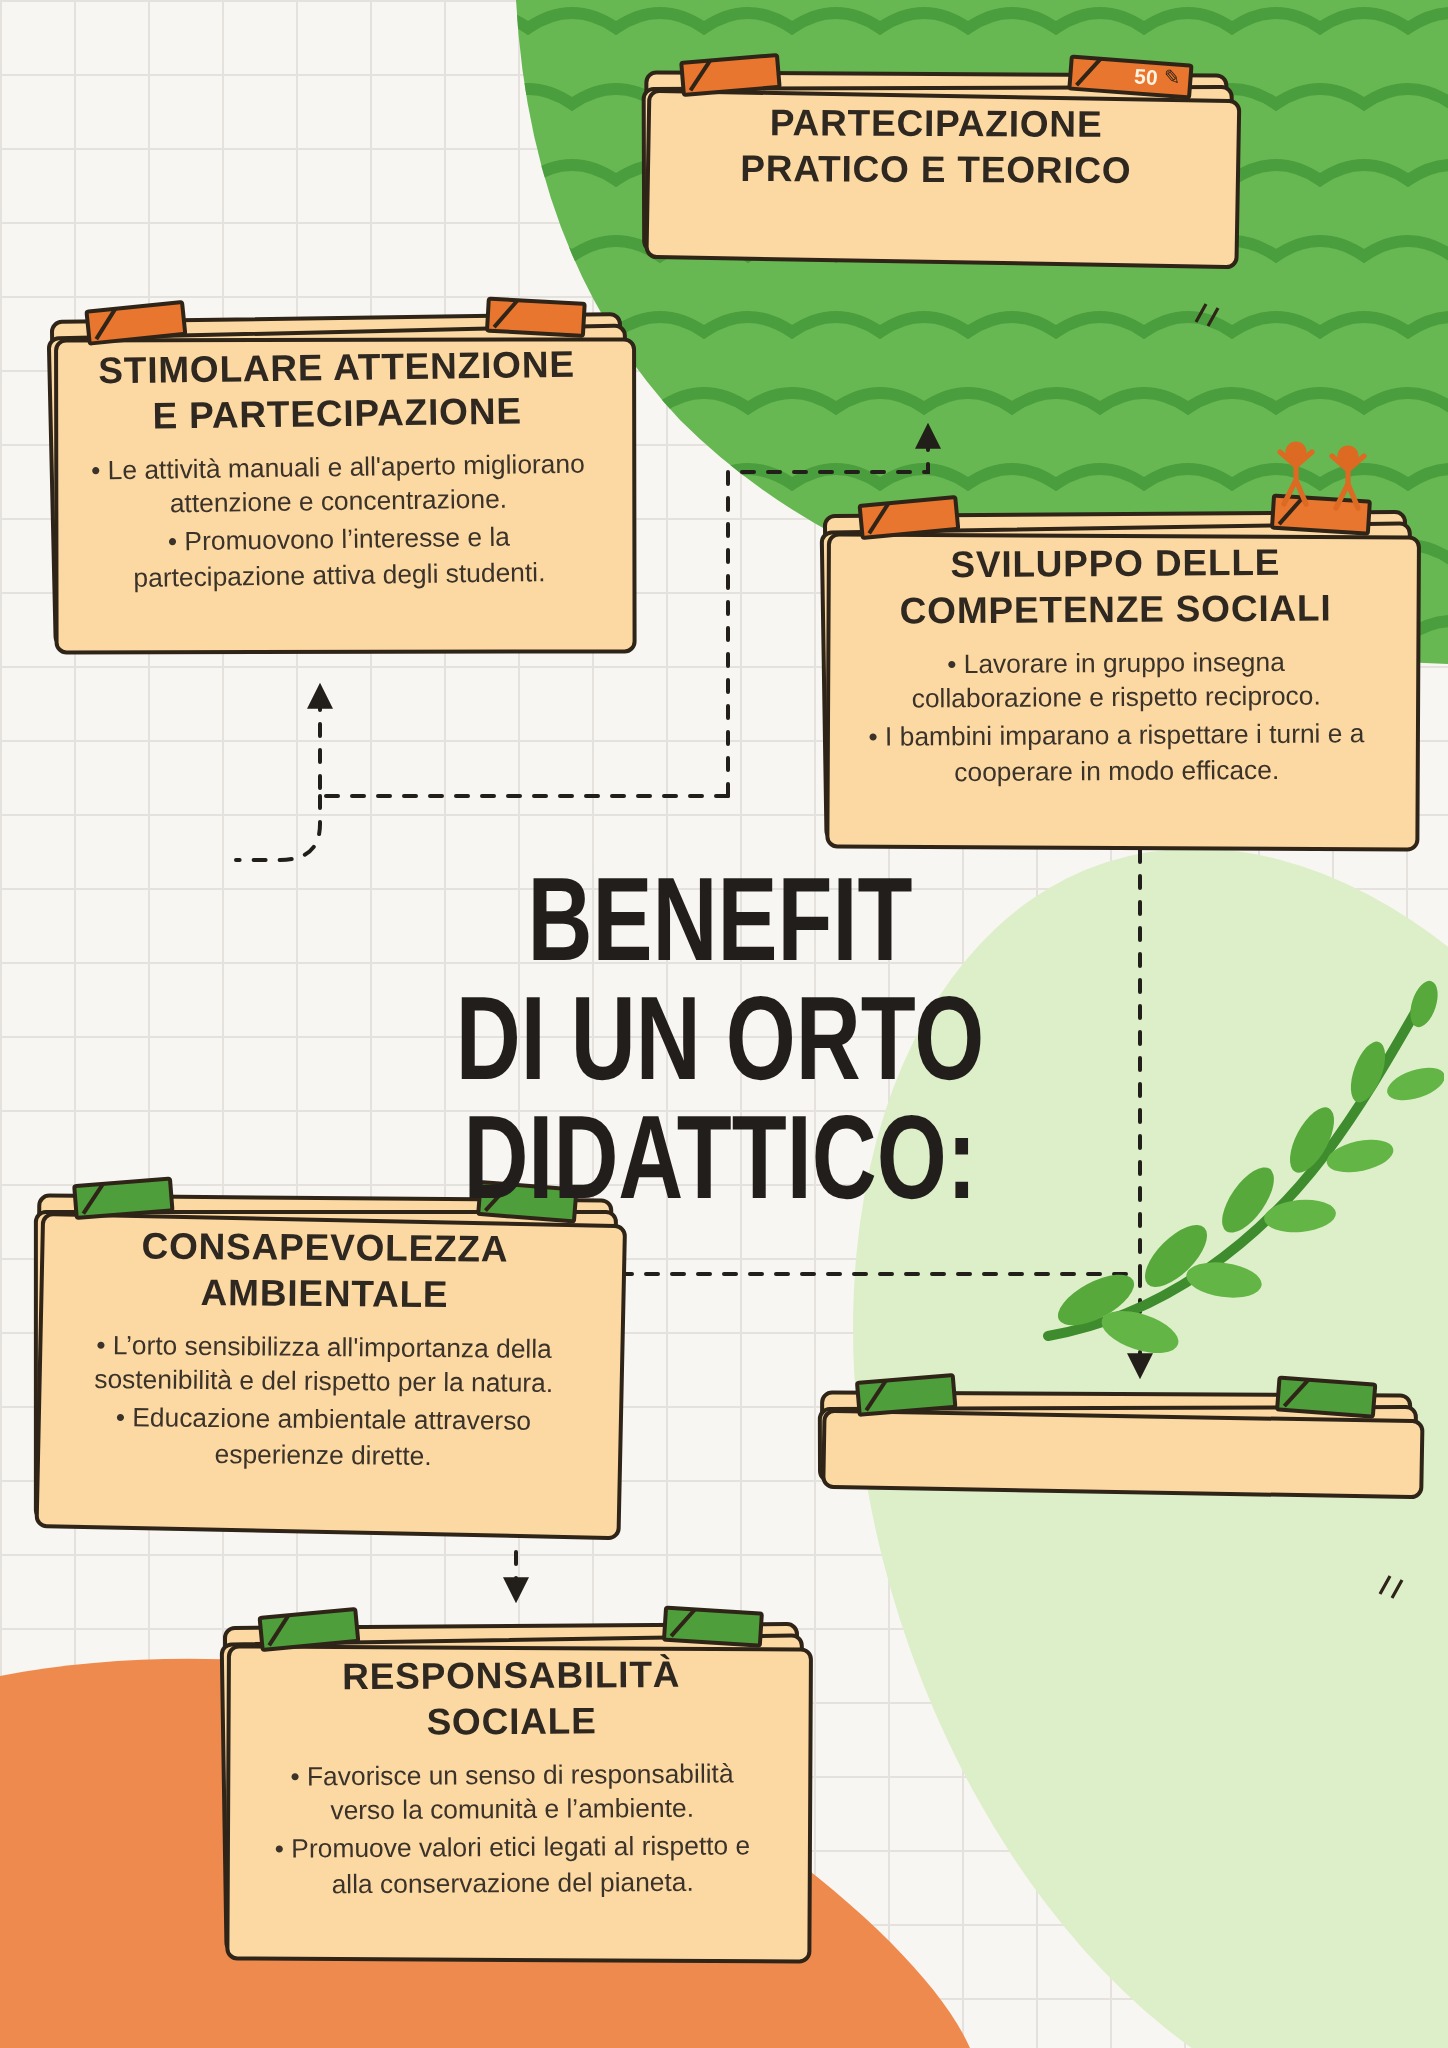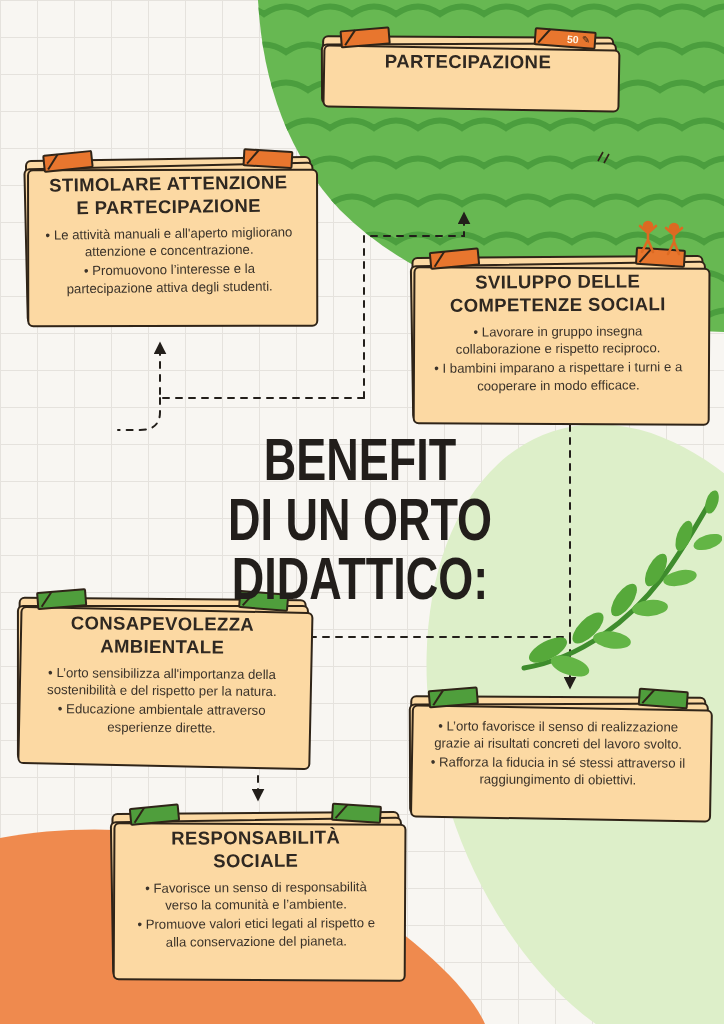--- a/index.html
+++ b/index.html
@@ -122,20 +122,21 @@
     </svg>
 
   <section class="card" style="left:322px;top:36px;width:292px;transform:rotate(0.3deg);">
     <span class="tape tape-left orange"></span>
     <span class="tape tape-right orange badge">
       <b>50</b>
       <span class="pencil">✎</span>
     </span>
     <h2>
       <span>PARTECIPAZIONE</span>
+      <span>PRATICO E TEORICO</span>
     </h2>
   </section>
 
   <section class="card" style="left:26px;top:158px;width:286px;transform:rotate(-0.8deg);">
     <span class="tape tape-left orange"></span>
     <span class="tape tape-right orange"></span>
     <h2>
       <span>STIMOLARE ATTENZIONE</span>
       <span>E PARTECIPAZIONE</span>
     </h2>
@@ -182,24 +183,20 @@
       <li>Favorisce un senso di responsabilità verso la comunità e l’ambiente.</li>
       <li>Promuove valori etici legati al rispetto e alla conservazione del pianeta.</li>
     </ul>
   </section>
 
   <section class="card" style="left:410px;top:696px;width:296px;transform:rotate(0.3deg);">
     <span class="tape tape-left green"></span>
     <span class="tape tape-right green"></span>
     <h2>
     </h2>
-    <ul class="bullets">
-      <li>L’orto favorisce il senso di realizzazione grazie ai risultati concreti del lavoro svolto.</li>
-      <li>Rafforza la fiducia in sé stessi attraverso il raggiungimento di obiettivi.</li>
-    </ul>
   </section>
 
   <div id="title-block">
     <div class="line">BENEFIT</div>
     <div class="line">DI UN ORTO</div>
     <div class="line">DIDATTICO:</div>
   </div>
 
   <svg id="people" width="52" height="38" viewBox="0 0 52 38">
     <g stroke="#dd6a22" stroke-width="2.6" stroke-linecap="round" fill="#dd6a22">

